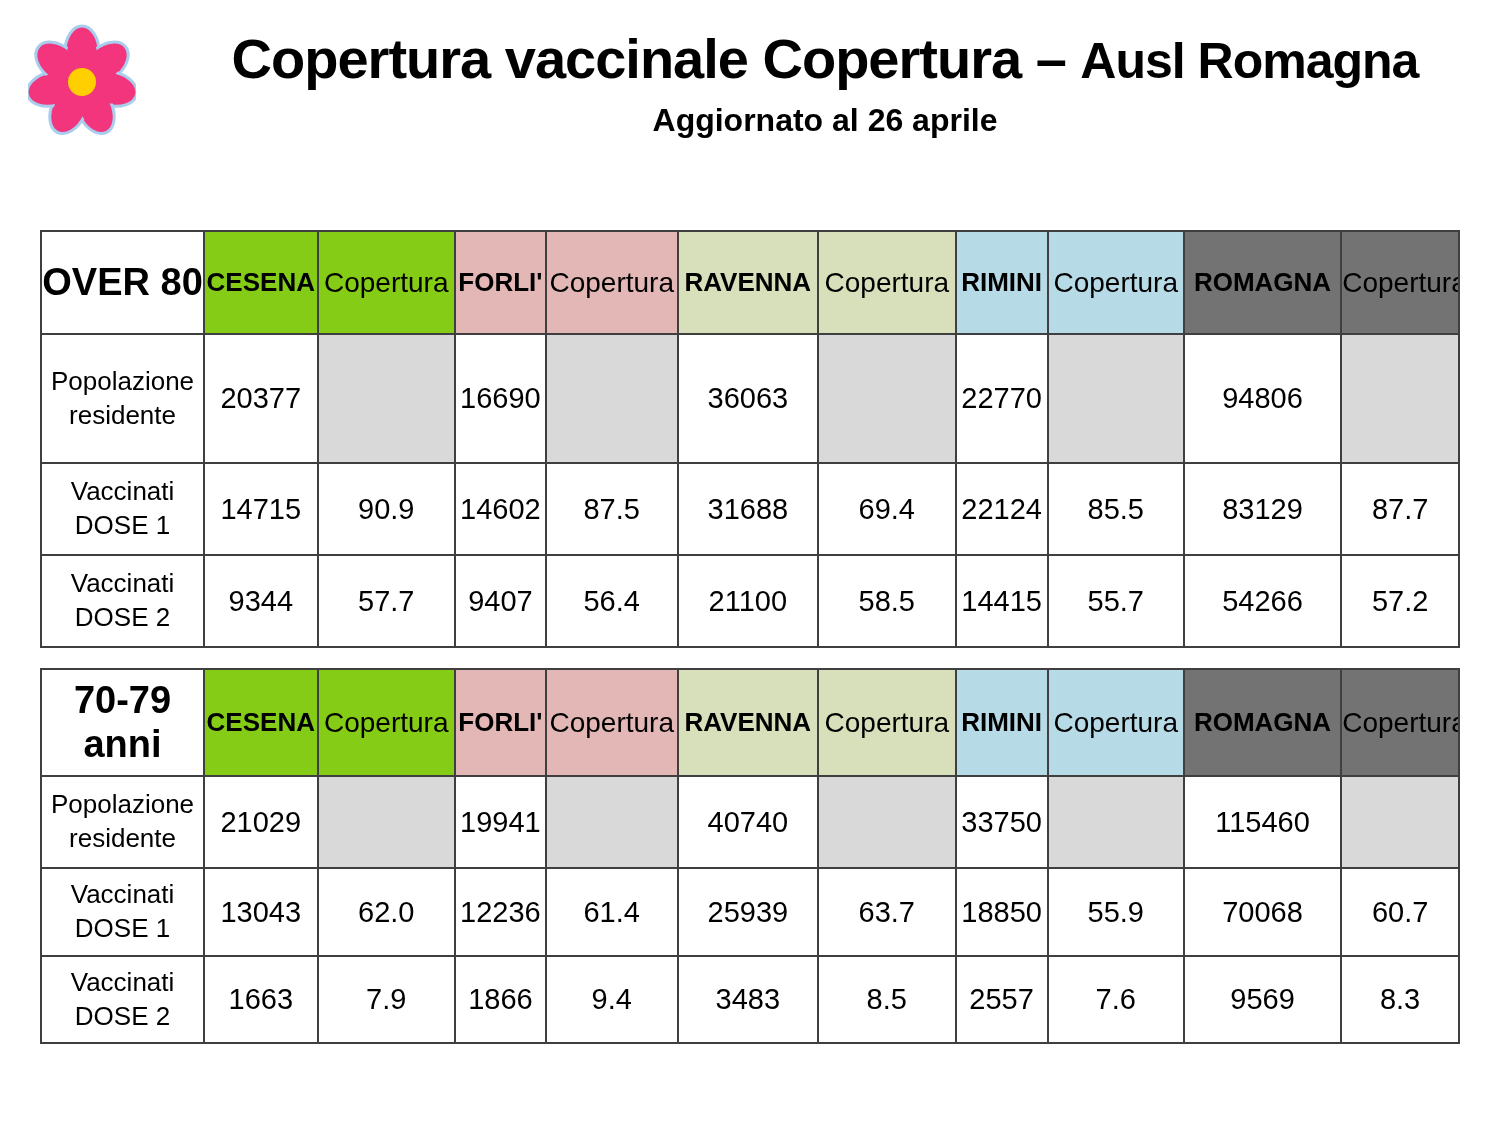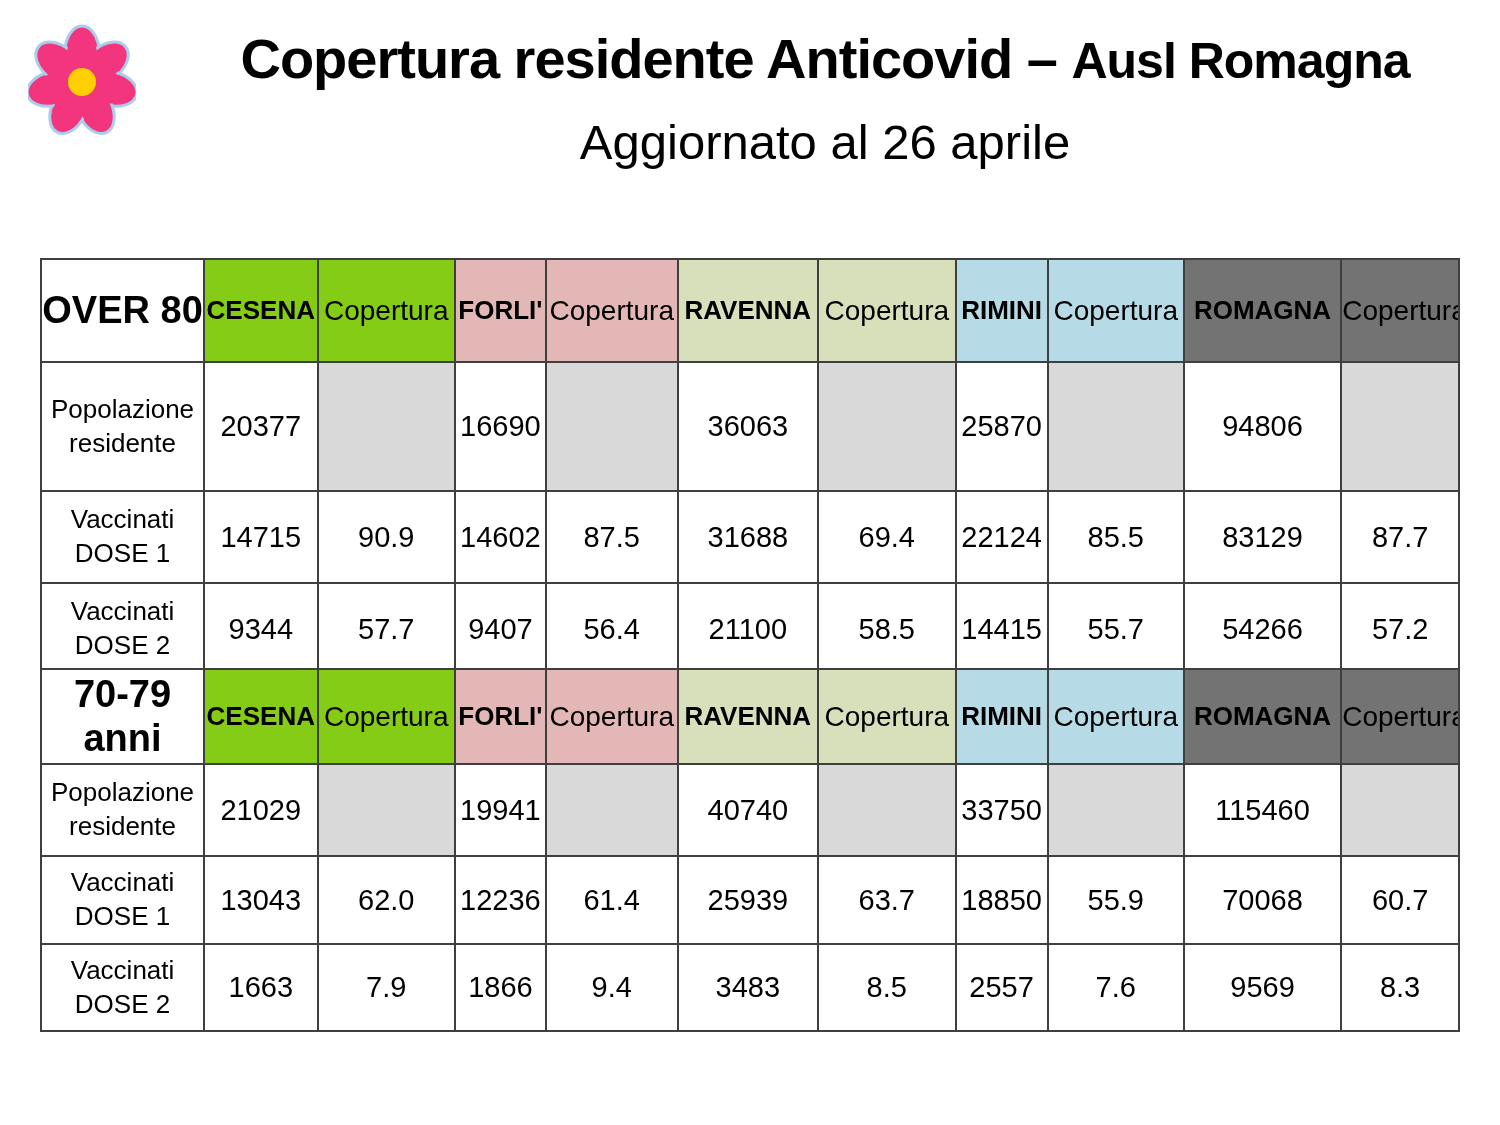--- a/index.html
+++ b/index.html
@@ -5,24 +5,24 @@
   html,body{margin:0;padding:0;background:#ffffff;}
   #page{
     position:relative;width:1500px;height:1125px;background:#ffffff;overflow:hidden;
     font-family:"Liberation Sans","DejaVu Sans",sans-serif;color:#000;
   }
   
   #logo{position:absolute;left:28px;top:22px;width:108px;height:118px;}
   #title-block{position:absolute;left:170px;top:28px;width:1310px;text-align:center;line-height:1.12;}
   .title-line1{font-weight:bold;font-size:56px;letter-spacing:-1px;white-space:nowrap;}
   .title-suffix{font-size:50px;}
-  .title-line2{font-weight:normal;font-size:49px;margin-top:24px;}
+  .title-line2{font-weight:bold;font-size:32px;margin-top:12px;}
   
   .tbl-wrap{position:absolute;left:40px;width:1420px;}
-  #tbl0{top:230px;height:418px;margin-top:28px;}
+  #tbl0{top:230px;height:418px;}
   #tbl1{top:668px;height:362px;}
   table.grid{border-collapse:collapse;width:100%;height:100%;table-layout:fixed;}
   table.grid td,table.grid th{
     border:2px solid #3f3f3f;text-align:center;vertical-align:middle;
     padding:0;overflow:hidden;
   }
   th.corner{font-size:38px;font-weight:bold;background:#ffffff;line-height:1.15;}
   th.city{font-size:26px;font-weight:bold;}
   th.cop{font-size:28px;font-weight:normal;}
   td.num{font-size:29px;background:#ffffff;}
@@ -62,21 +62,21 @@
         <ellipse rx="15" ry="23" transform="rotate(154) translate(0,-27)"></ellipse>
         <ellipse rx="15" ry="23" transform="rotate(206) translate(0,-27)"></ellipse>
         <ellipse rx="15" ry="23" transform="rotate(257) translate(0,-27)"></ellipse>
         <ellipse rx="15" ry="23" transform="rotate(309) translate(0,-27)"></ellipse>
       </g>
       <circle r="14" fill="#ffcf00"></circle>
     </g>
   </svg>
 
   <div id="title-block">
-    <div class="title-line1"><span>Copertura residente Anticovid – </span><span class="title-suffix">Ausl Romagna</span></div>
+    <div class="title-line1"><span>Copertura vaccinale Copertura – </span><span class="title-suffix">Ausl Romagna</span></div>
     <div class="title-line2">Aggiornato al 26 aprile</div>
   </div>
 
   <div class="tbl-wrap" id="tbl0">
     <table class="grid">
         <colgroup>
           <col style="width: 11.5%;">
           <col style="width: 8%;">
           <col style="width: 9.7%;">
           <col style="width: 6.4%;">
@@ -105,21 +105,21 @@
         </thead>
         <tbody>
           <tr style="height: 104px;">
             <td class="num" style="font-size: 26px; line-height: 1.3;">Popolazione residente</td>
             <td class="num">20377</td>
             <td class="empty"></td>
             <td class="num">16690</td>
             <td class="empty"></td>
             <td class="num">36063</td>
             <td class="empty"></td>
-            <td class="num">25870</td>
+            <td class="num">22770</td>
             <td class="empty"></td>
             <td class="num">94806</td>
             <td class="empty"></td>
           </tr>
           <tr style="height: 74px;">
             <td class="num" style="font-size: 26px; line-height: 1.3;">Vaccinati DOSE 1</td>
             <td class="num">14715</td>
             <td class="num">90.9</td>
             <td class="num">14602</td>
             <td class="num">87.5</td>
@@ -155,21 +155,21 @@
           <col style="width: 6.4%;">
           <col style="width: 9.3%;">
           <col style="width: 9.9%;">
           <col style="width: 9.7%;">
           <col style="width: 6.5%;">
           <col style="width: 9.6%;">
           <col style="width: 11.1%;">
           <col style="width: 8.3%;">
         </colgroup>
         <thead>
-          <tr style="height: 95px;">
+          <tr style="height: 107px;">
             <th class="corner">70-79 anni</th>
             <th class="city c-yellowlight">CESENA</th>
             <th class="cop c-yellowlight">Copertura</th>
             <th class="city c-rose">FORLI'</th>
             <th class="cop c-rose">Copertura</th>
             <th class="city c-sage">RAVENNA</th>
             <th class="cop c-sage">Copertura</th>
             <th class="city c-blue">RIMINI</th>
             <th class="cop c-blue">Copertura</th>
             <th class="city c-yellow">ROMAGNA</th>

